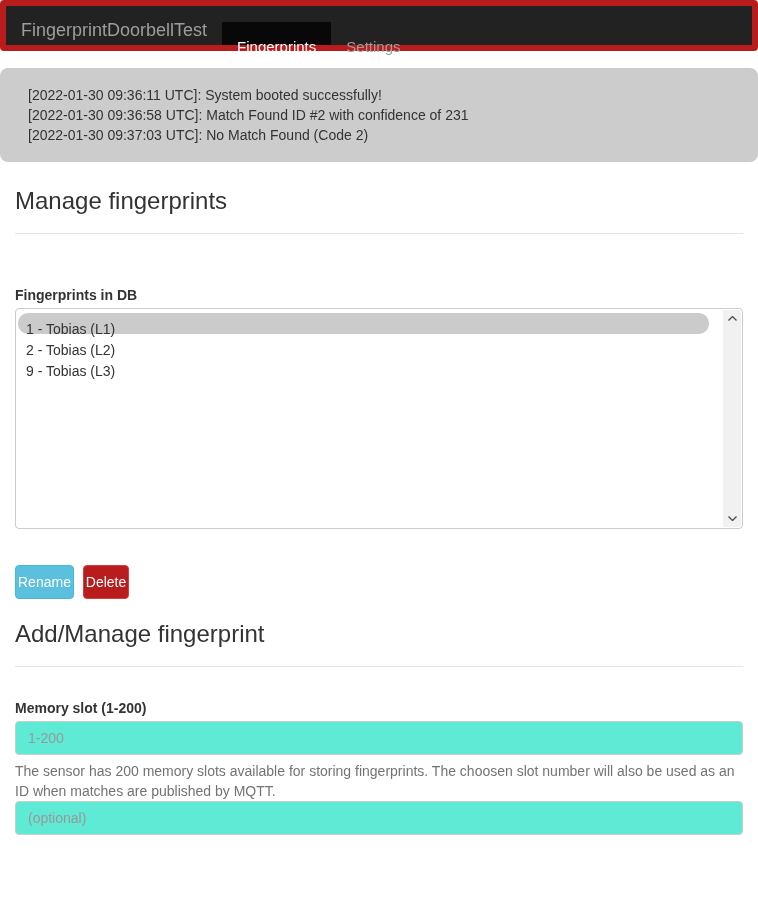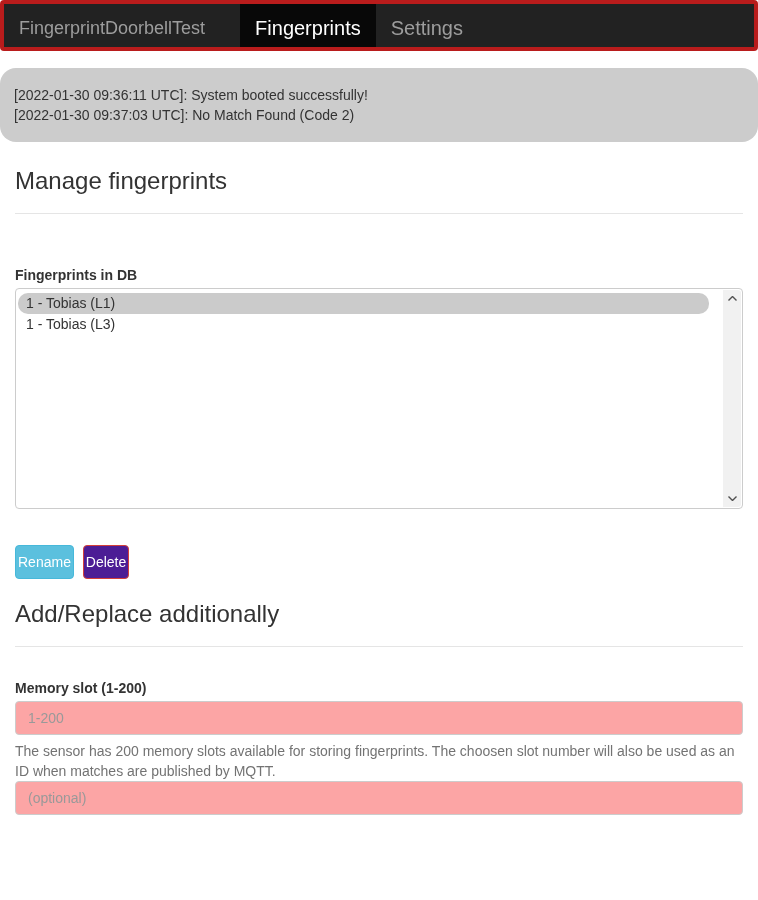--- a/index.html
+++ b/index.html
@@ -10,53 +10,53 @@
     font-family: "Liberation Sans", sans-serif;
     font-size: 14px;
     color: #333;
     overflow: hidden;
   }
 
   
   .navbar {
     height: 51px;
     background: #222;
-    border: 4px solid #b91c1c;
+    border: 6px solid #b91c1c;
     border-radius: 4px;
     display: flex;
     align-items: stretch;
-    gap: 20px;
   }
   .navbar-brand {
     color: #9d9d9d;
     font-size: 18px;
     line-height: 49px;
     padding: 0 15px;
     white-space: nowrap;
     cursor: pointer;
   }
   .nav-tabs { display: flex; align-items: stretch; }
   .nav-tab {
     color: #9d9d9d;
-    font-size: 20px;
+    font-size: 15px;
     line-height: 49px;
     padding: 0 15px;
     cursor: pointer;
+    margin-top: 16px;
   }
   .nav-tab.active {
     background: #080808;
     color: #fff;
   }
 
   
   .log-panel {
     margin: 17px 0 0 0;
     background: #ccc;
-    border-radius: 16px;
-    padding: 17px 14px;
+    border-radius: 8px;
+    padding: 17px 28px;
     color: #333;
   }
   .log-line { line-height: 20px; white-space: nowrap; }
 
   
   .container { padding: 0 15px; }
   .section-title {
     font-size: 24px;
     font-weight: 400;
     color: #333;
@@ -83,21 +83,21 @@
     border: 1px solid #ccc;
     border-radius: 4px;
     background: #fff;
     padding: 4px 0 0 2px;
     overflow: hidden;
     cursor: default;
   }
   .listbox-item {
     height: 21px;
     line-height: 21px;
-    padding: 0 8px;
+    padding: 6px 8px;
     margin-right: 33px;
     color: #333;
     white-space: nowrap;
     border-radius: 10px;
   }
   .listbox-item.selected { background: #cbcbcb; }
 
   .scrollbar {
     position: absolute;
     top: 1px; bottom: 1px; right: 1px;
@@ -124,34 +124,34 @@
     line-height: 20px;
     border-radius: 4px;
     border: 1px solid transparent;
     color: #fff;
     cursor: pointer;
     font-family: "Liberation Sans", sans-serif;
   }
   .btn-row { margin-top: 36px; }
   .btn + .btn { margin-left: 5px; }
   .btn-info    { background: #5bc0de; border-color: #46b8da; }
-  .btn-danger  { background: #4c1d95; border-color: #d43f3a; }
+  .btn-danger  { background: #b91c1c; border-color: #d43f3a; }
 
   
   .text-input {
     display: block;
     width: 100%;
     height: 34px;
     padding: 6px 12px;
     font-size: 14px;
     font-family: "Liberation Sans", sans-serif;
     color: #555;
     border: 1px solid #ccc;
     border-radius: 4px;
-    background: #fca5a5;
+    background: #5eead4;
     outline: none;
   }
   .text-input::placeholder { color: #999; opacity: 1; }
   .help-text {
     margin-top: 6px;
     color: #737373;
     line-height: 20px;
   }
 </style>
 </head>
@@ -160,52 +160,54 @@
 <nav class="navbar">
   <div class="navbar-brand">FingerprintDoorbellTest</div>
   <div class="nav-tabs">
     <div class="nav-tab active">Fingerprints</div>
     <div class="nav-tab">Settings</div>
   </div>
 </nav>
 
 <div class="log-panel">
   <div class="log-line">[2022-01-30 09:36:11 UTC]: System booted successfully!</div>
+  <div class="log-line">[2022-01-30 09:36:58 UTC]: Match Found ID #2 with confidence of 231</div>
   <div class="log-line">[2022-01-30 09:37:03 UTC]: No Match Found (Code 2)</div>
 </div>
 
 <div class="container">
 
   <h2 class="section-title title-manage">Manage fingerprints</h2>
 
   <label class="field-label label-list">Fingerprints in DB</label>
 
   <div class="listbox">
     <div class="listbox-item selected">1 - Tobias (L1)</div>
-    <div class="listbox-item">1 - Tobias (L3)</div>
+    <div class="listbox-item">2 - Tobias (L2)</div>
+    <div class="listbox-item">9 - Tobias (L3)</div>
     <div class="scrollbar">
       <div class="scroll-btn">
         <svg width="9" height="5" viewBox="0 0 9 5">
             <polyline points="0.5,4.5 4.5,0.5 8.5,4.5" fill="none" stroke="#505050" stroke-width="1.4"></polyline>
           </svg>
       </div>
       <div class="scroll-btn">
         <svg width="9" height="5" viewBox="0 0 9 5">
             <polyline points="0.5,0.5 4.5,4.5 8.5,0.5" fill="none" stroke="#505050" stroke-width="1.4"></polyline>
           </svg>
       </div>
     </div>
   </div>
 
   <div class="btn-row">
     <button class="btn btn-info">Rename</button>
     <button class="btn btn-danger">Delete</button>
   </div>
 
-  <h2 class="section-title title-add">Add/Replace additionally</h2>
+  <h2 class="section-title title-add">Add/Manage fingerprint</h2>
 
   <label class="field-label label-memory">Memory slot (1-200)</label>
   <input type="text" class="text-input" placeholder="1-200" style="">
   <div class="help-text">The sensor has 200 memory slots available for storing fingerprints. The choosen slot number will also be used as an ID when matches are published by MQTT.</div>
 
   <input type="text" class="text-input" placeholder="(optional)" style="">
 
 </div>
 
 </body></html>

